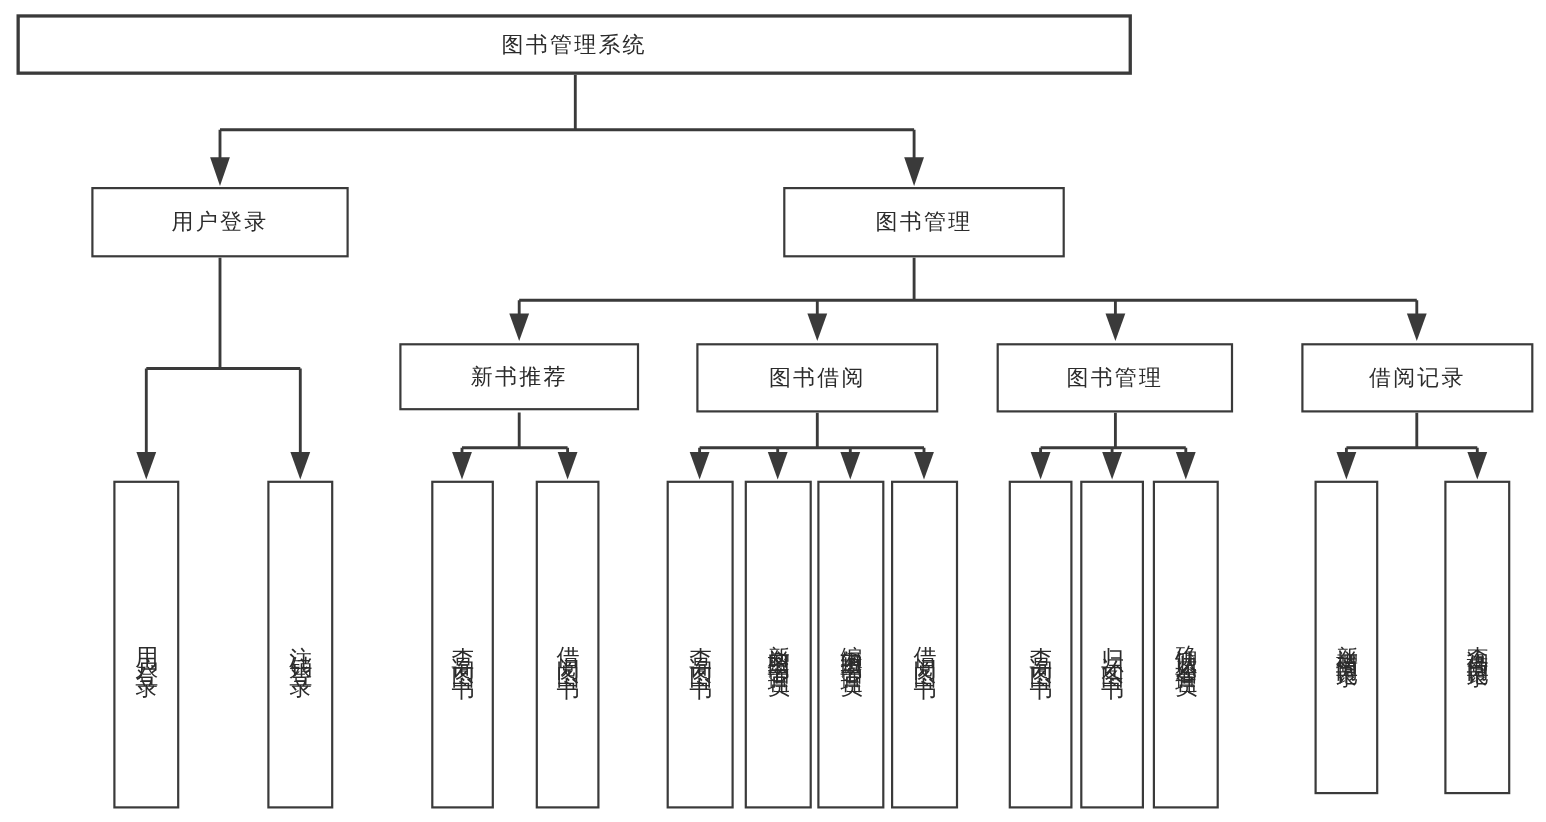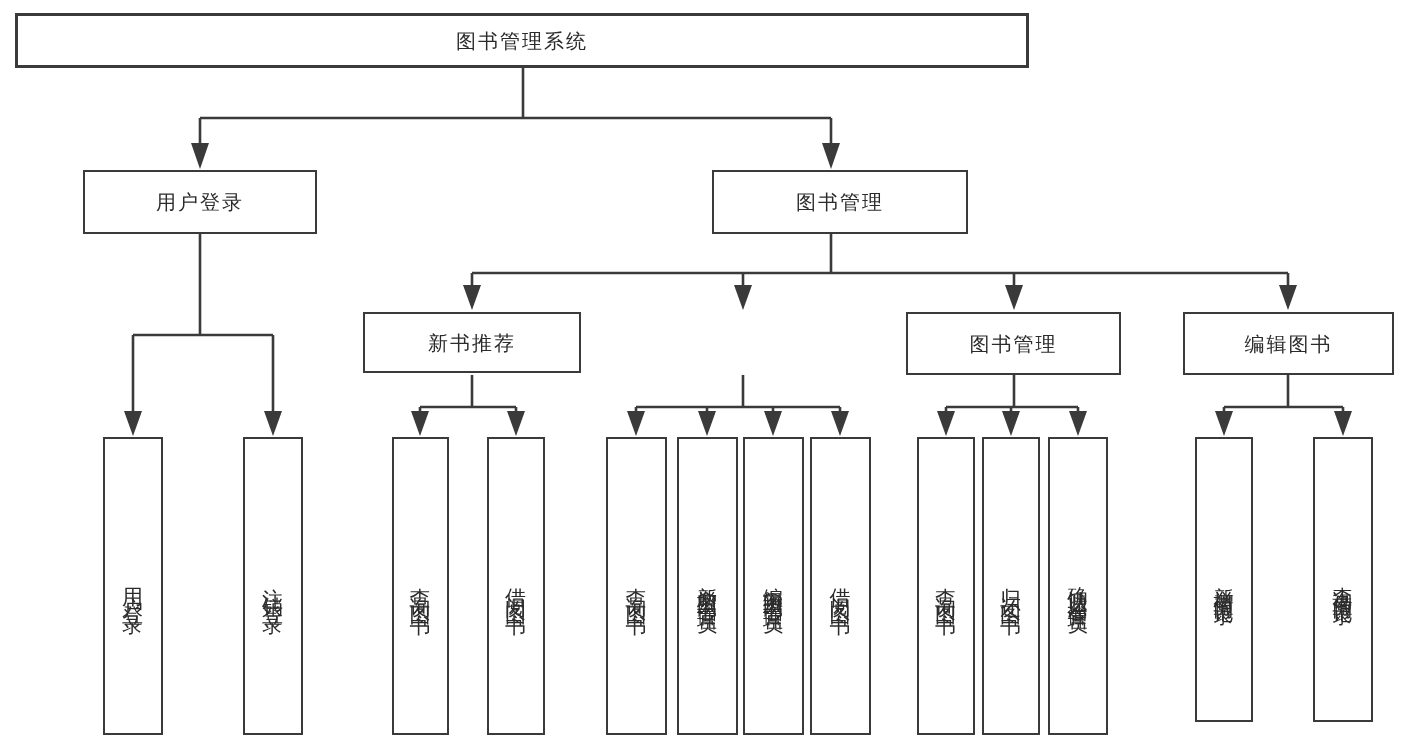--- a/index.html
+++ b/index.html
@@ -90,22 +90,23 @@
       <polygon points="1334,411 1352,411 1343,436"></polygon>
     </g>
   </svg>
 
   <div class="box hbox root-box" style="left:15px; top:13px; width:1014px; height:55px;">图书管理系统</div>
 
   <div class="box hbox" style="left:83px; top:170px; width:234px; height:64px;">用户登录</div>
   <div class="box hbox" style="left:712px; top:170px; width:256px; height:64px;">图书管理</div>
 
   <div class="box hbox" style="left:363px; top:312px; width:218px; height:61px;">新书推荐</div>
+  <div class="box hbox" style="left:633px; top:312px; width:220px; height:63px;">图书借阅</div>
   <div class="box hbox" style="left:906px; top:312px; width:215px; height:63px;">图书管理</div>
-  <div class="box hbox" style="left:1183px; top:312px; width:211px; height:63px;">编辑图书</div>
+  <div class="box hbox" style="left:1183px; top:312px; width:211px; height:63px;">借阅记录</div>
 
   <div class="box vbox" style="left:103px; top:437px; width:60px; height:298px;">用户登录</div>
   <div class="box vbox" style="left:243px; top:437px; width:60px; height:298px;">注销登录</div>
 
   <div class="box vbox" style="left:392px; top:437px; width:57px; height:298px;">查询图书</div>
   <div class="box vbox" style="left:487px; top:437px; width:58px; height:298px;">借阅图书</div>
 
   <div class="box vbox" style="left:606px; top:437px; width:61px; height:298px;">查询图书</div>
   <div class="box vbox tight" style="left:677px; top:437px; width:61px; height:298px;">新增图书（管理员）</div>
   <div class="box vbox tight" style="left:743px; top:437px; width:61px; height:298px;">编辑图书（管理员）</div>

